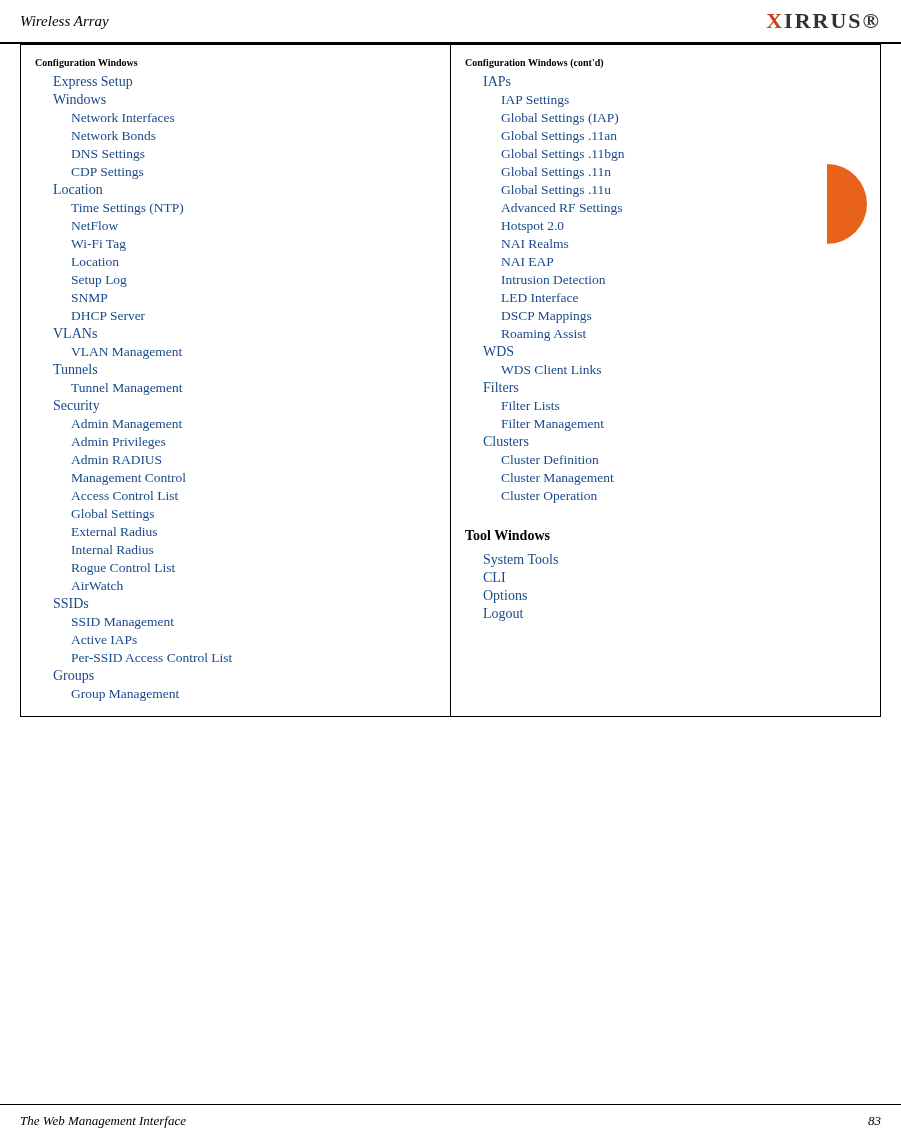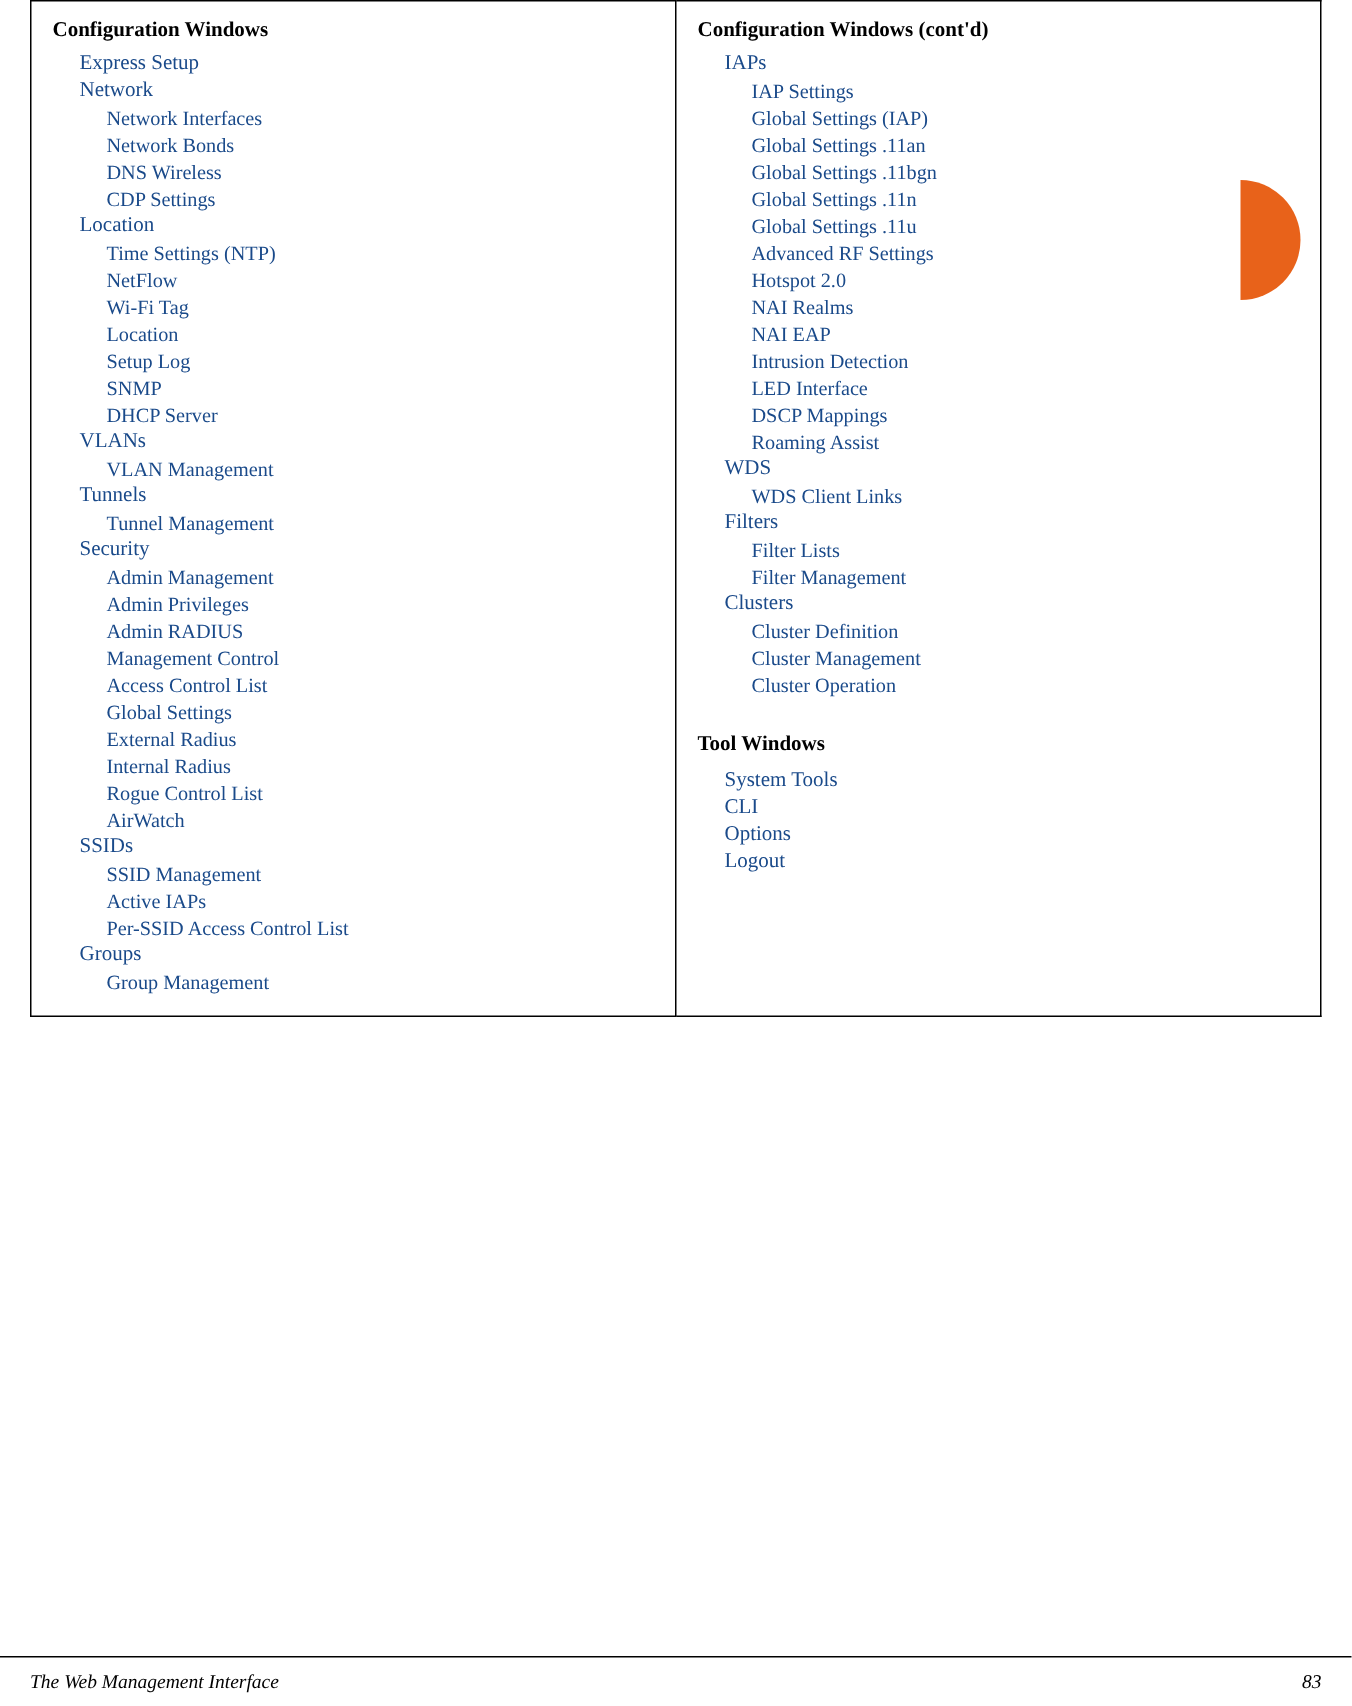--- a/index.html
+++ b/index.html
@@ -46,21 +46,21 @@
     .config-table td {
       border: 1.5px solid #000;
       vertical-align: top;
       padding: 12px 14px;
       width: 50%;
     }
 
     
     .col-header {
       font-weight: bold;
-      font-size: 14px;
+      font-size: 10px;
       margin-bottom: 6px;
       color: #000;
       font-family: Liberation Serif, serif;
     }
     .menu-l1 {
       padding-left: 18px;
       margin: 2px 0;
       color: #1a4a8a;
       font-size: 14px;
       cursor: pointer;
@@ -120,38 +120,46 @@
     }
     .content-area {
       padding: 0 20px 60px 20px;
     }
   </style>
 </head>
 <body>
 
 <div class="page-wrapper">
 
+  <div class="header">
+    <span class="header-title">Wireless Array</span>
+    <div>
+      <div class="logo">
+        <span class="x-letter">X</span><span>IRRUS</span>®
+      </div>
+    </div>
+  </div>
 
   <div class="content-area">
     <div style="position:relative;">
 
       <div class="orange-circle"></div>
 
       <table class="config-table">
         <tbody>
             <tr>
 
           <td>
             <div class="col-header">Configuration Windows</div>
 
             <div class="menu-l1">Express Setup</div>
-            <div class="menu-l1">Network</div>
+            <div class="menu-l1">Windows</div>
             <div class="menu-l2">Network Interfaces</div>
             <div class="menu-l2">Network Bonds</div>
-            <div class="menu-l2">DNS Wireless</div>
+            <div class="menu-l2">DNS Settings</div>
             <div class="menu-l2">CDP Settings</div>
             <div class="menu-l1">Location</div>
             <div class="menu-l2">Time Settings (NTP)</div>
             <div class="menu-l2">NetFlow</div>
             <div class="menu-l2">Wi-Fi Tag</div>
             <div class="menu-l2">Location</div>
             <div class="menu-l2">Setup Log</div>
             <div class="menu-l2">SNMP</div>
             <div class="menu-l2">DHCP Server</div>
             <div class="menu-l1">VLANs</div>

